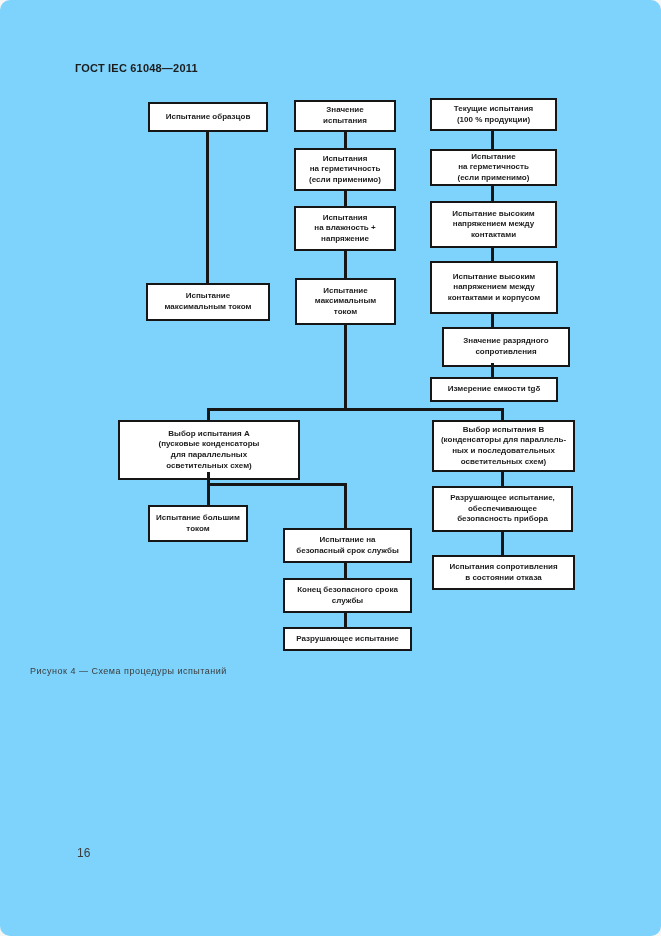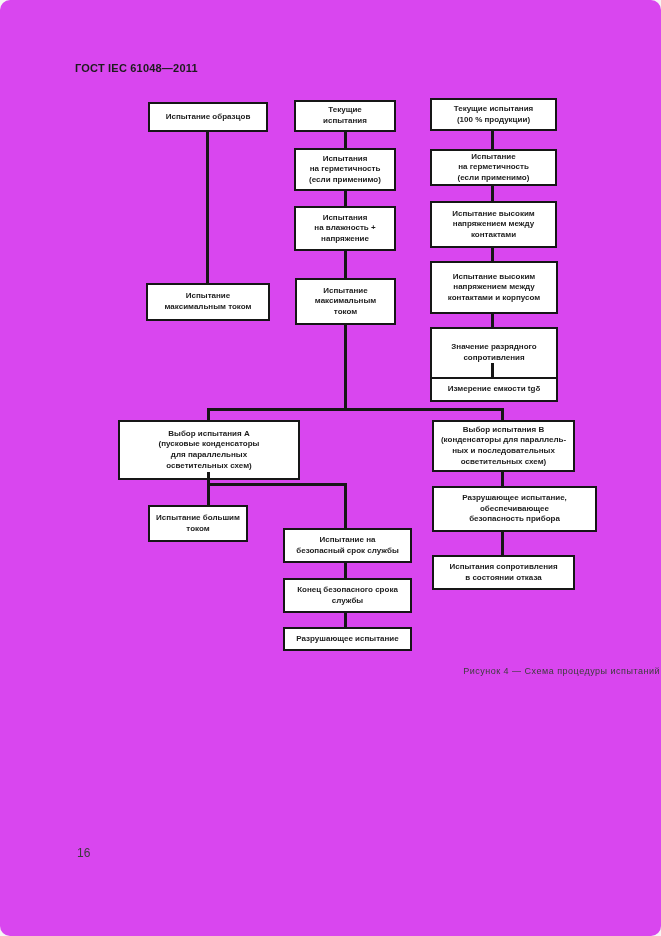--- a/index.html
+++ b/index.html
@@ -1,35 +1,35 @@
 <!DOCTYPE html>
 <html><head>
 <meta charset="utf-8">
 <style>
   html,body{margin:0;padding:0}
   body{width:661px;height:936px;background:#f6f6f4;font-family:"Liberation Sans","DejaVu Sans",sans-serif}
-  .page{position:absolute;left:0;top:0;width:661px;height:936px;background:#d946ef;border-radius:10px;overflow:hidden}
+  .page{position:absolute;left:0;top:0;width:661px;height:936px;background:#7dd3fc;border-radius:10px;overflow:hidden}
   .doc-header{position:absolute;left:75px;top:62px;font-size:11px;font-weight:bold;color:#1c1c1c;letter-spacing:.2px}
   .node{position:absolute;box-sizing:border-box;border:2px solid #161616;background:#fff;
         display:flex;align-items:center;justify-content:center;text-align:center;
         font-size:8px;font-weight:bold;line-height:1.32;color:#1c1c1c;white-space:pre-line;padding:1px 2px}
   .conn{position:absolute;background:#161616}
-  .caption{position:absolute;left:30px;top:666px;width:630px;text-align:right;
+  .caption{position:absolute;left:30px;top:666px;width:630px;text-align:left;
            font-size:9px;color:#3c3c3c;letter-spacing:.5px}
   .pagenum{position:absolute;left:77px;top:846px;font-size:12px;color:#3c3c3c}
 </style>
 </head>
 <body>
 
 <div class="page">
 
   <div class="doc-header">ГОСТ IEC 61048—2011</div>
 
   <div class="node" style="left:148px;top:102px;width:120px;height:30px">Испытание образцов</div>
-  <div class="node" style="left:294px;top:100px;width:102px;height:32px">Текущие
+  <div class="node" style="left:294px;top:100px;width:102px;height:32px">Значение
 испытания</div>
   <div class="node" style="left:430px;top:98px;width:127px;height:33px">Текущие испытания
 (100 % продукции)</div>
   <div class="node" style="left:294px;top:148px;width:102px;height:43px">Испытания
 на герметичность
 (если применимо)</div>
   <div class="node" style="left:430px;top:149px;width:127px;height:37px">Испытание
 на герметичность
 (если применимо)</div>
   <div class="node" style="left:294px;top:206px;width:102px;height:45px">Испытания
@@ -39,36 +39,36 @@
 напряжением между
 контактами</div>
   <div class="node" style="left:146px;top:283px;width:124px;height:38px">Испытание
 максимальным током</div>
   <div class="node" style="left:295px;top:278px;width:101px;height:47px">Испытание
 максимальным
 током</div>
   <div class="node" style="left:430px;top:261px;width:128px;height:53px">Испытание высоким
 напряжением между
 контактами и корпусом</div>
-  <div class="node" style="left:430px;top:327px;width:128px;height:52px">Значение разрядного
+  <div class="node" style="left:442px;top:327px;width:128px;height:40px">Значение разрядного
 сопротивления</div>
   <div class="node" style="left:430px;top:377px;width:128px;height:25px">Измерение емкости tgδ</div>
   <div class="node" style="left:118px;top:420px;width:182px;height:60px">Выбор испытания A
 (пусковые конденсаторы
 для параллельных
 осветительных схем)</div>
   <div class="node" style="left:432px;top:420px;width:143px;height:52px">Выбор испытания B
 (конденсаторы для параллель-
 ных и последовательных
 осветительных схем)</div>
   <div class="node" style="left:148px;top:505px;width:100px;height:37px">Испытание большим
 током</div>
   <div class="node" style="left:283px;top:528px;width:129px;height:35px">Испытание на
 безопасный срок службы</div>
-  <div class="node" style="left:432px;top:486px;width:165px;height:46px">Разрушающее испытание,
+  <div class="node" style="left:432px;top:486px;width:141px;height:46px">Разрушающее испытание,
 обеспечивающее
 безопасность прибора</div>
   <div class="node" style="left:283px;top:578px;width:129px;height:35px">Конец безопасного срока
 службы</div>
   <div class="node" style="left:432px;top:555px;width:143px;height:35px">Испытания сопротивления
 в состоянии отказа</div>
   <div class="node" style="left:283px;top:627px;width:129px;height:24px">Разрушающее испытание</div>
 
   <div class="conn" style="left:206px;top:132px;width:3px;height:151px"></div>
   <div class="conn" style="left:344px;top:132px;width:3px;height:16px"></div>

